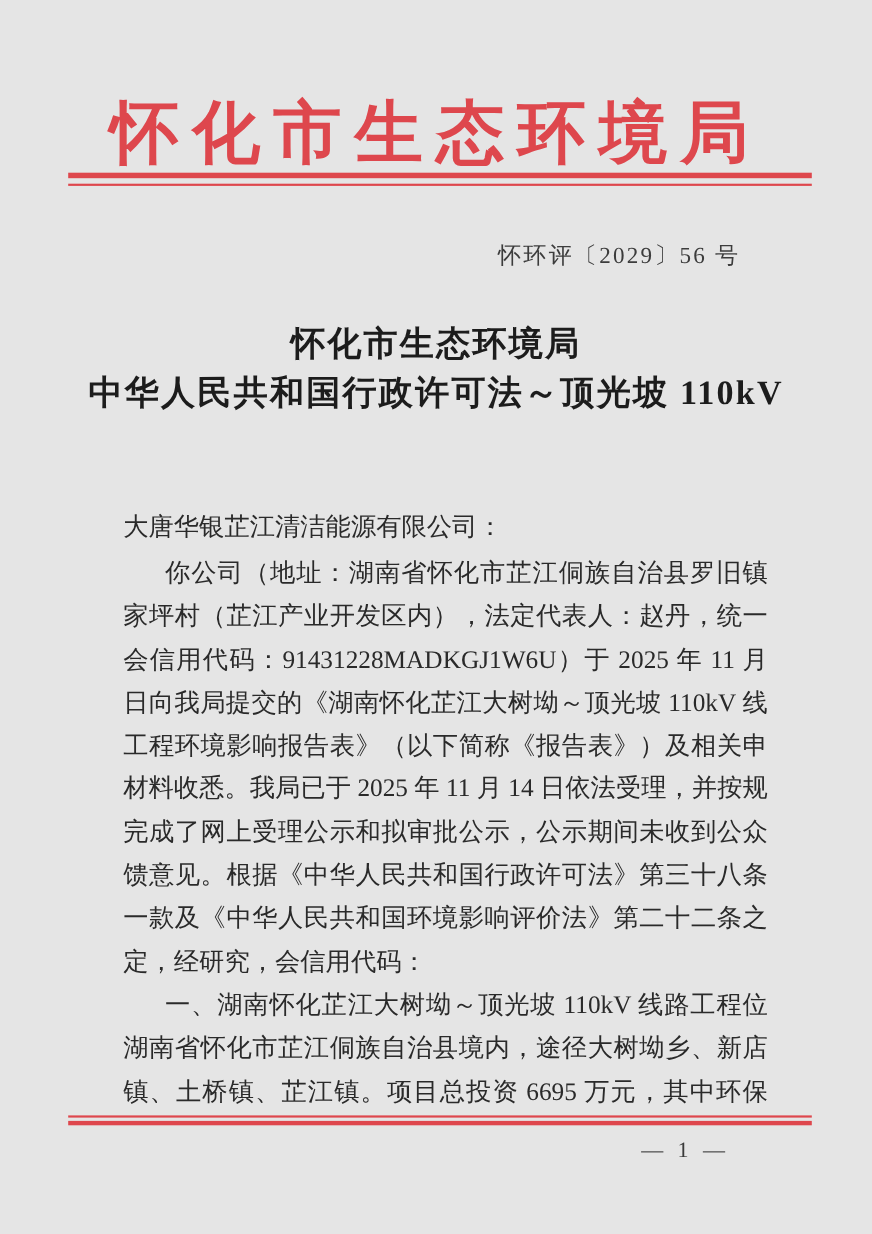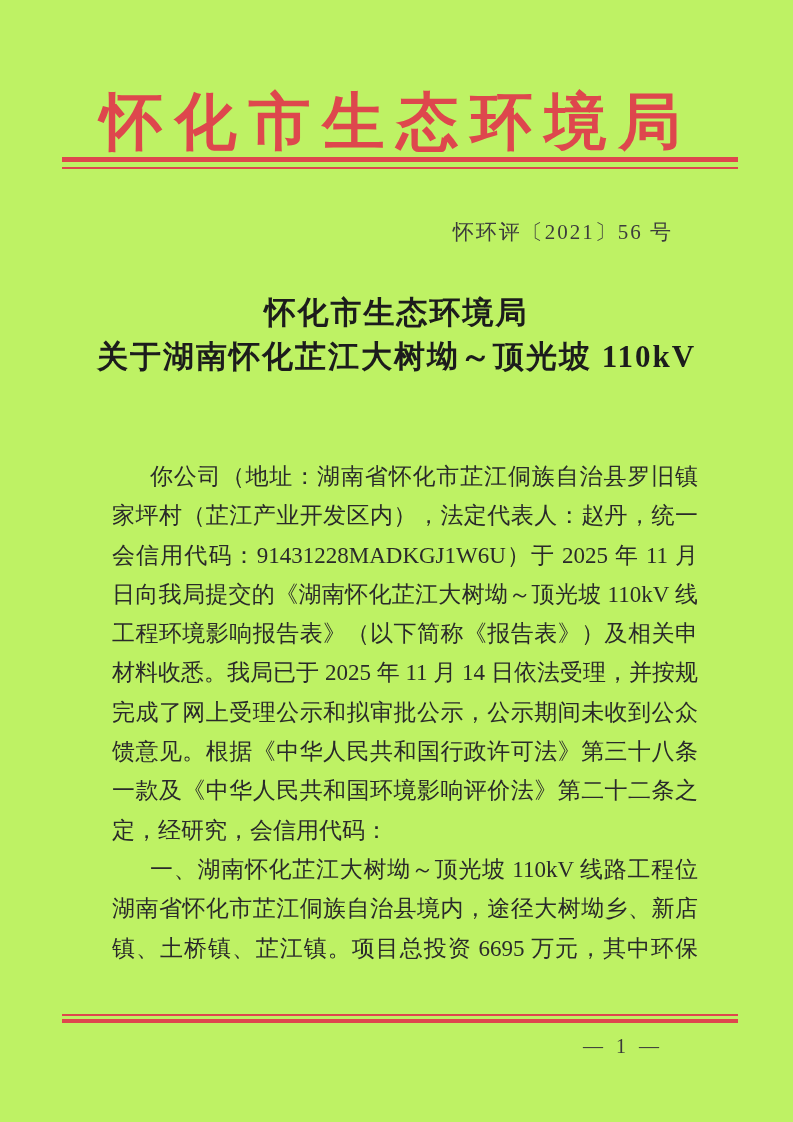--- a/index.html
+++ b/index.html
@@ -5,21 +5,21 @@
   :root{
     --accent: #de474d;
     --body-text: #2a2a2a;
   }
   html,body{margin:0;padding:0;background:#888;}
   .page{
     position:relative;
     width:793px;
     height:1122px;
     margin:0 auto;
-    background:#bef264;
+    background:#e5e5e5;
     overflow:hidden;
     font-family:"Liberation Serif","DejaVu Serif",serif;
   }
   
   .letterhead{
     position:absolute;
     top:86px; left:0; width:100%;
     text-align:center;
     font-size:62px;
     line-height:72px;
@@ -92,28 +92,29 @@
 </head>
 <body>
 
 <div class="page">
 
   <div class="letterhead">怀化市生态环境局</div>
 
   <div class="rule rule-head-thick"></div>
   <div class="rule rule-head-thin"></div>
 
-  <div class="doc-number">怀环评〔2021〕56 号</div>
+  <div class="doc-number">怀环评〔2029〕56 号</div>
 
   <div class="doc-title">
     <div class="t-line">怀化市生态环境局</div>
-    <div class="t-line">关于湖南怀化芷江大树坳～顶光坡 110kV</div>
+    <div class="t-line">中华人民共和国行政许可法～顶光坡 110kV</div>
   </div>
 
   <div class="doc-body">
+    <div class="salutation">大唐华银芷江清洁能源有限公司：</div>
 
   <div>
         <div class="line indent fill">你公司（地址：湖南省怀化市芷江侗族自治县罗旧镇曹</div>
         <div class="line fill">家坪村（芷江产业开发区内），法定代表人：赵丹，统一社</div>
         <div class="line fill">会信用代码：91431228MADKGJ1W6U）于 2025 年 11 月 14</div>
         <div class="line fill">日向我局提交的《湖南怀化芷江大树坳～顶光坡 110kV 线路</div>
         <div class="line fill">工程环境影响报告表》（以下简称《报告表》）及相关申请</div>
         <div class="line fill">材料收悉。我局已于 2025 年 11 月 14 日依法受理，并按规定</div>
         <div class="line fill">完成了网上受理公示和拟审批公示，公示期间未收到公众反</div>
         <div class="line fill">馈意见。根据《中华人民共和国行政许可法》第三十八条第</div>

